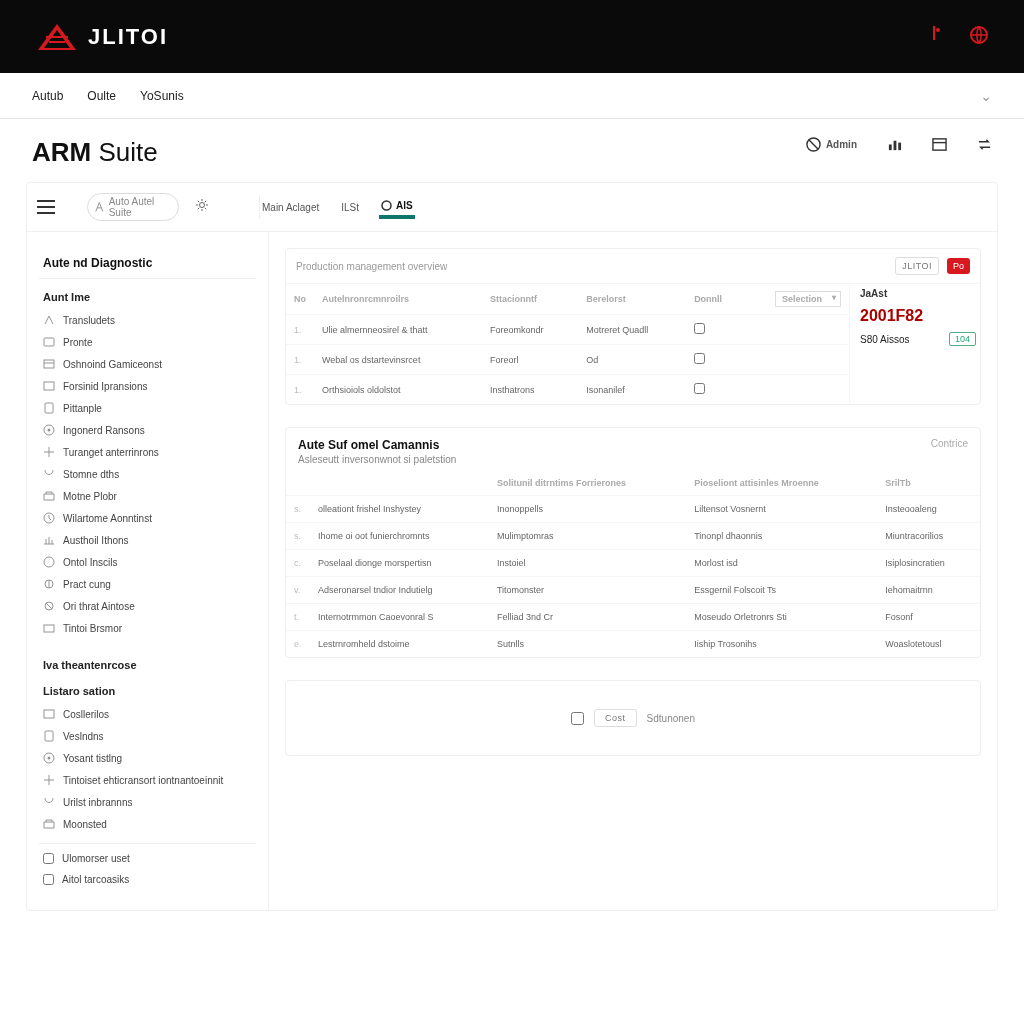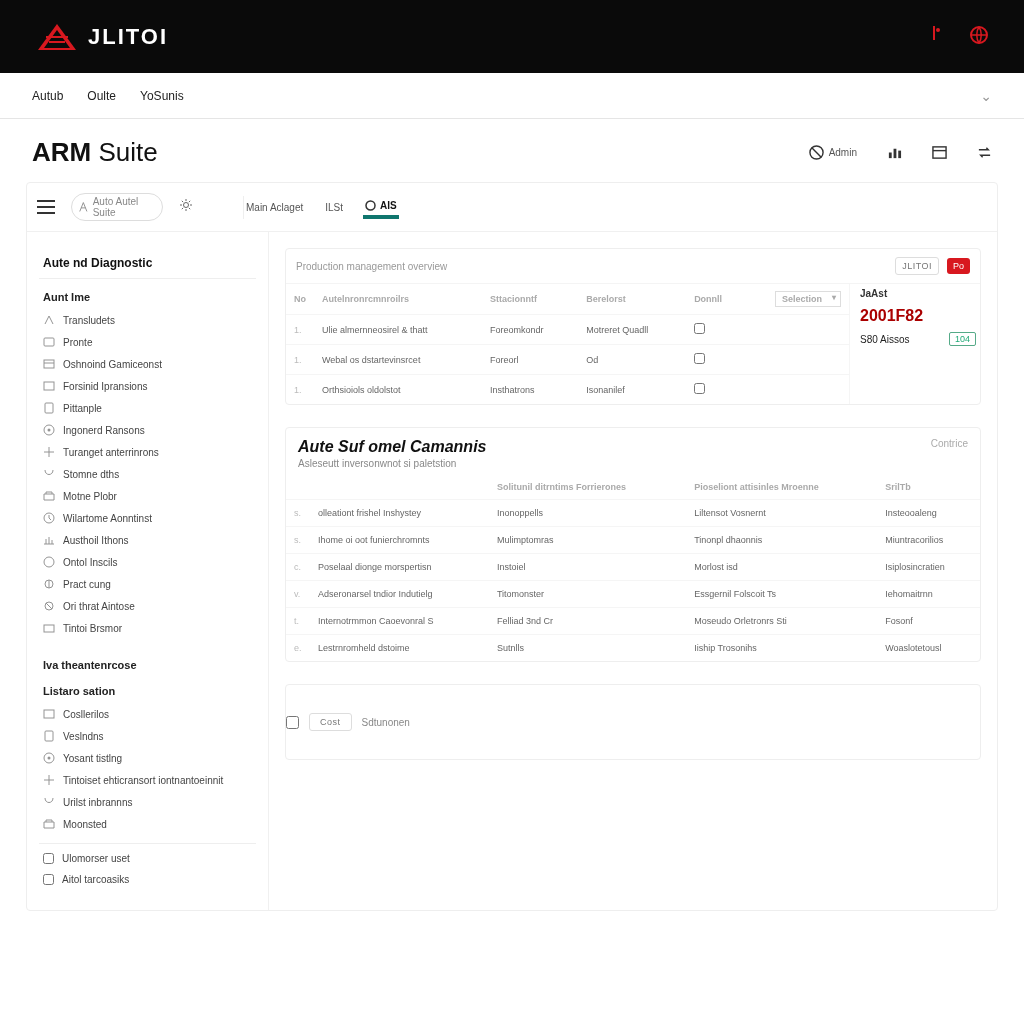--- a/index.html
+++ b/index.html
@@ -12,35 +12,35 @@
 .logo-text { color: #fff; font-weight: 800; font-size: 22px; letter-spacing: 2px; }
 .topbar-icons { display: flex; gap: 28px; align-items: center; }
 .topbar-icons .icon { color: #d8181f; }
 
 
 .subnav { background: #fff; border-bottom: 1px solid #e5e5e5; height: 46px; display: flex; align-items: center; padding: 0 32px; justify-content: space-between; }
 .subnav-tabs { display: flex; gap: 24px; font-size: 12px; color: #222; }
 .subnav-tab { cursor: pointer; }
 
 
-.product-row { display: flex; align-items: center; justify-content: space-between; padding: 18px 32px 14px 32px; gap: 7px; }
+.product-row { display: flex; align-items: flex-start; justify-content: space-between; padding: 18px 32px 14px 32px; gap: 7px; }
 .product-title { font-size: 26px; font-weight: 300; color: #111; }
 .product-title b { font-weight: 800; }
 .product-actions { display: flex; gap: 30px; align-items: center; font-size: 10px; color: #555; }
-.product-actions .act { display: flex; align-items: center; gap: 5px; }
+.product-actions .act { display: flex; align-items: center; gap: 5px; font-weight: bold; }
 .product-actions svg { width: 15px; height: 15px; }
 
 
 .main-panel { margin: 0 26px; border: 1px solid #eee; border-radius: 4px; background: #fff; }
 
 
 .toolbar { display: flex; align-items: center; padding: 10px 10px; gap: 16px; border-bottom: 1px solid #f0f0f0; }
 .toolbar .hamburger { width: 18px; height: 14px; display: flex; flex-direction: column; justify-content: space-between; }
 .toolbar .hamburger span { height: 2px; background: #333; }
-.search-box { border: 1px solid #ddd; border-radius: 14px; height: 28px; width: 92px; display: flex; align-items: center; padding: 0 6px; font-size: 10px; color: #888; gap: 4px; }
+.search-box { border: 1px solid #ddd; border-radius: 14px; height: 28px; width: 92px; display: flex; align-items: center; padding: 0 6px; font-size: 10px; color: #888; gap: 4px; margin-left: 16px; }
 .toolbar-right { display: flex; align-items: center; gap: 18px; margin-left: 34px; font-size: 10px; color: #555; border-left: 1px solid #eee; }
 .toolbar-tabs { display: flex; gap: 18px; align-items: center; }
 .toolbar-tab { padding: 4px 2px; cursor: pointer; }
 .toolbar-tab.active { color: #111; border-bottom: 4px solid #0f766e; font-weight: 600; display: flex; gap: 4px; align-items: center;}
 
 
 .body { display: flex; }
 .sidebar { width: 242px; border-right: 1px solid #f0f0f0; padding: 18px 12px 20px 12px; }
 .content { flex: 1; padding: 16px 16px 20px 16px; }
 
@@ -65,26 +65,26 @@
 .table input[type=checkbox] { width: 11px; height: 11px; }
 
 
 .info-box { width: 130px; font-size: 10px; padding: 0 4px 0 10px; }
 .info-line { display: flex; justify-content: space-between; padding: 4px 0; color: #333; }
 .price-big { font-size: 16px; font-weight: 800; color: #a00; padding: 4px 0; }
 .price-row { display: flex; justify-content: space-between; align-items: center; padding: 3px 0;}
 .price-tag { border: 1px solid #5a8; color: #2a7; font-size: 9px; padding: 1px 5px; border-radius: 2px; }
 
 
-.card2-title { font-size: 16px; font-weight: 700; color: #111; padding: 10px 12px 2px 12px; font-style: italic; }
+.card2-title { font-size: 12px; font-weight: 700; color: #111; padding: 10px 12px 2px 12px; }
 .card2-sub { font-size: 10px; color: #888; padding: 0 12px 6px 12px; }
 .card2-link { position: absolute; right: 12px; top: 10px; font-size: 10px; color: #aaa; }
 
 
-.bottom-box { border: 1px solid #eee; border-radius: 4px; padding: 28px 0; display: flex; align-items: center; justify-content: flex-start; gap: 10px; font-size: 10px; color: #888; }
+.bottom-box { border: 1px solid #eee; border-radius: 4px; padding: 28px 0; display: flex; align-items: center; justify-content: center; gap: 10px; font-size: 10px; color: #888; }
 
 .mini-icon svg { width: 100%; height: 100%; }
 
 .card1-body { display: flex; }
 .card1-table-wrap { flex: 1; border-right: 1px solid #f5f5f5; }
 .select-fake { border: 1px solid #ddd; font-size: 9px; padding: 2px 18px 2px 6px; color: #aaa; position: relative; margin-left: 20px; }
 .select-fake:after { content: "▾"; position: absolute; right: 4px; top: 1px; font-size: 8px; }
 
 .card { position: relative; }
 </style>

